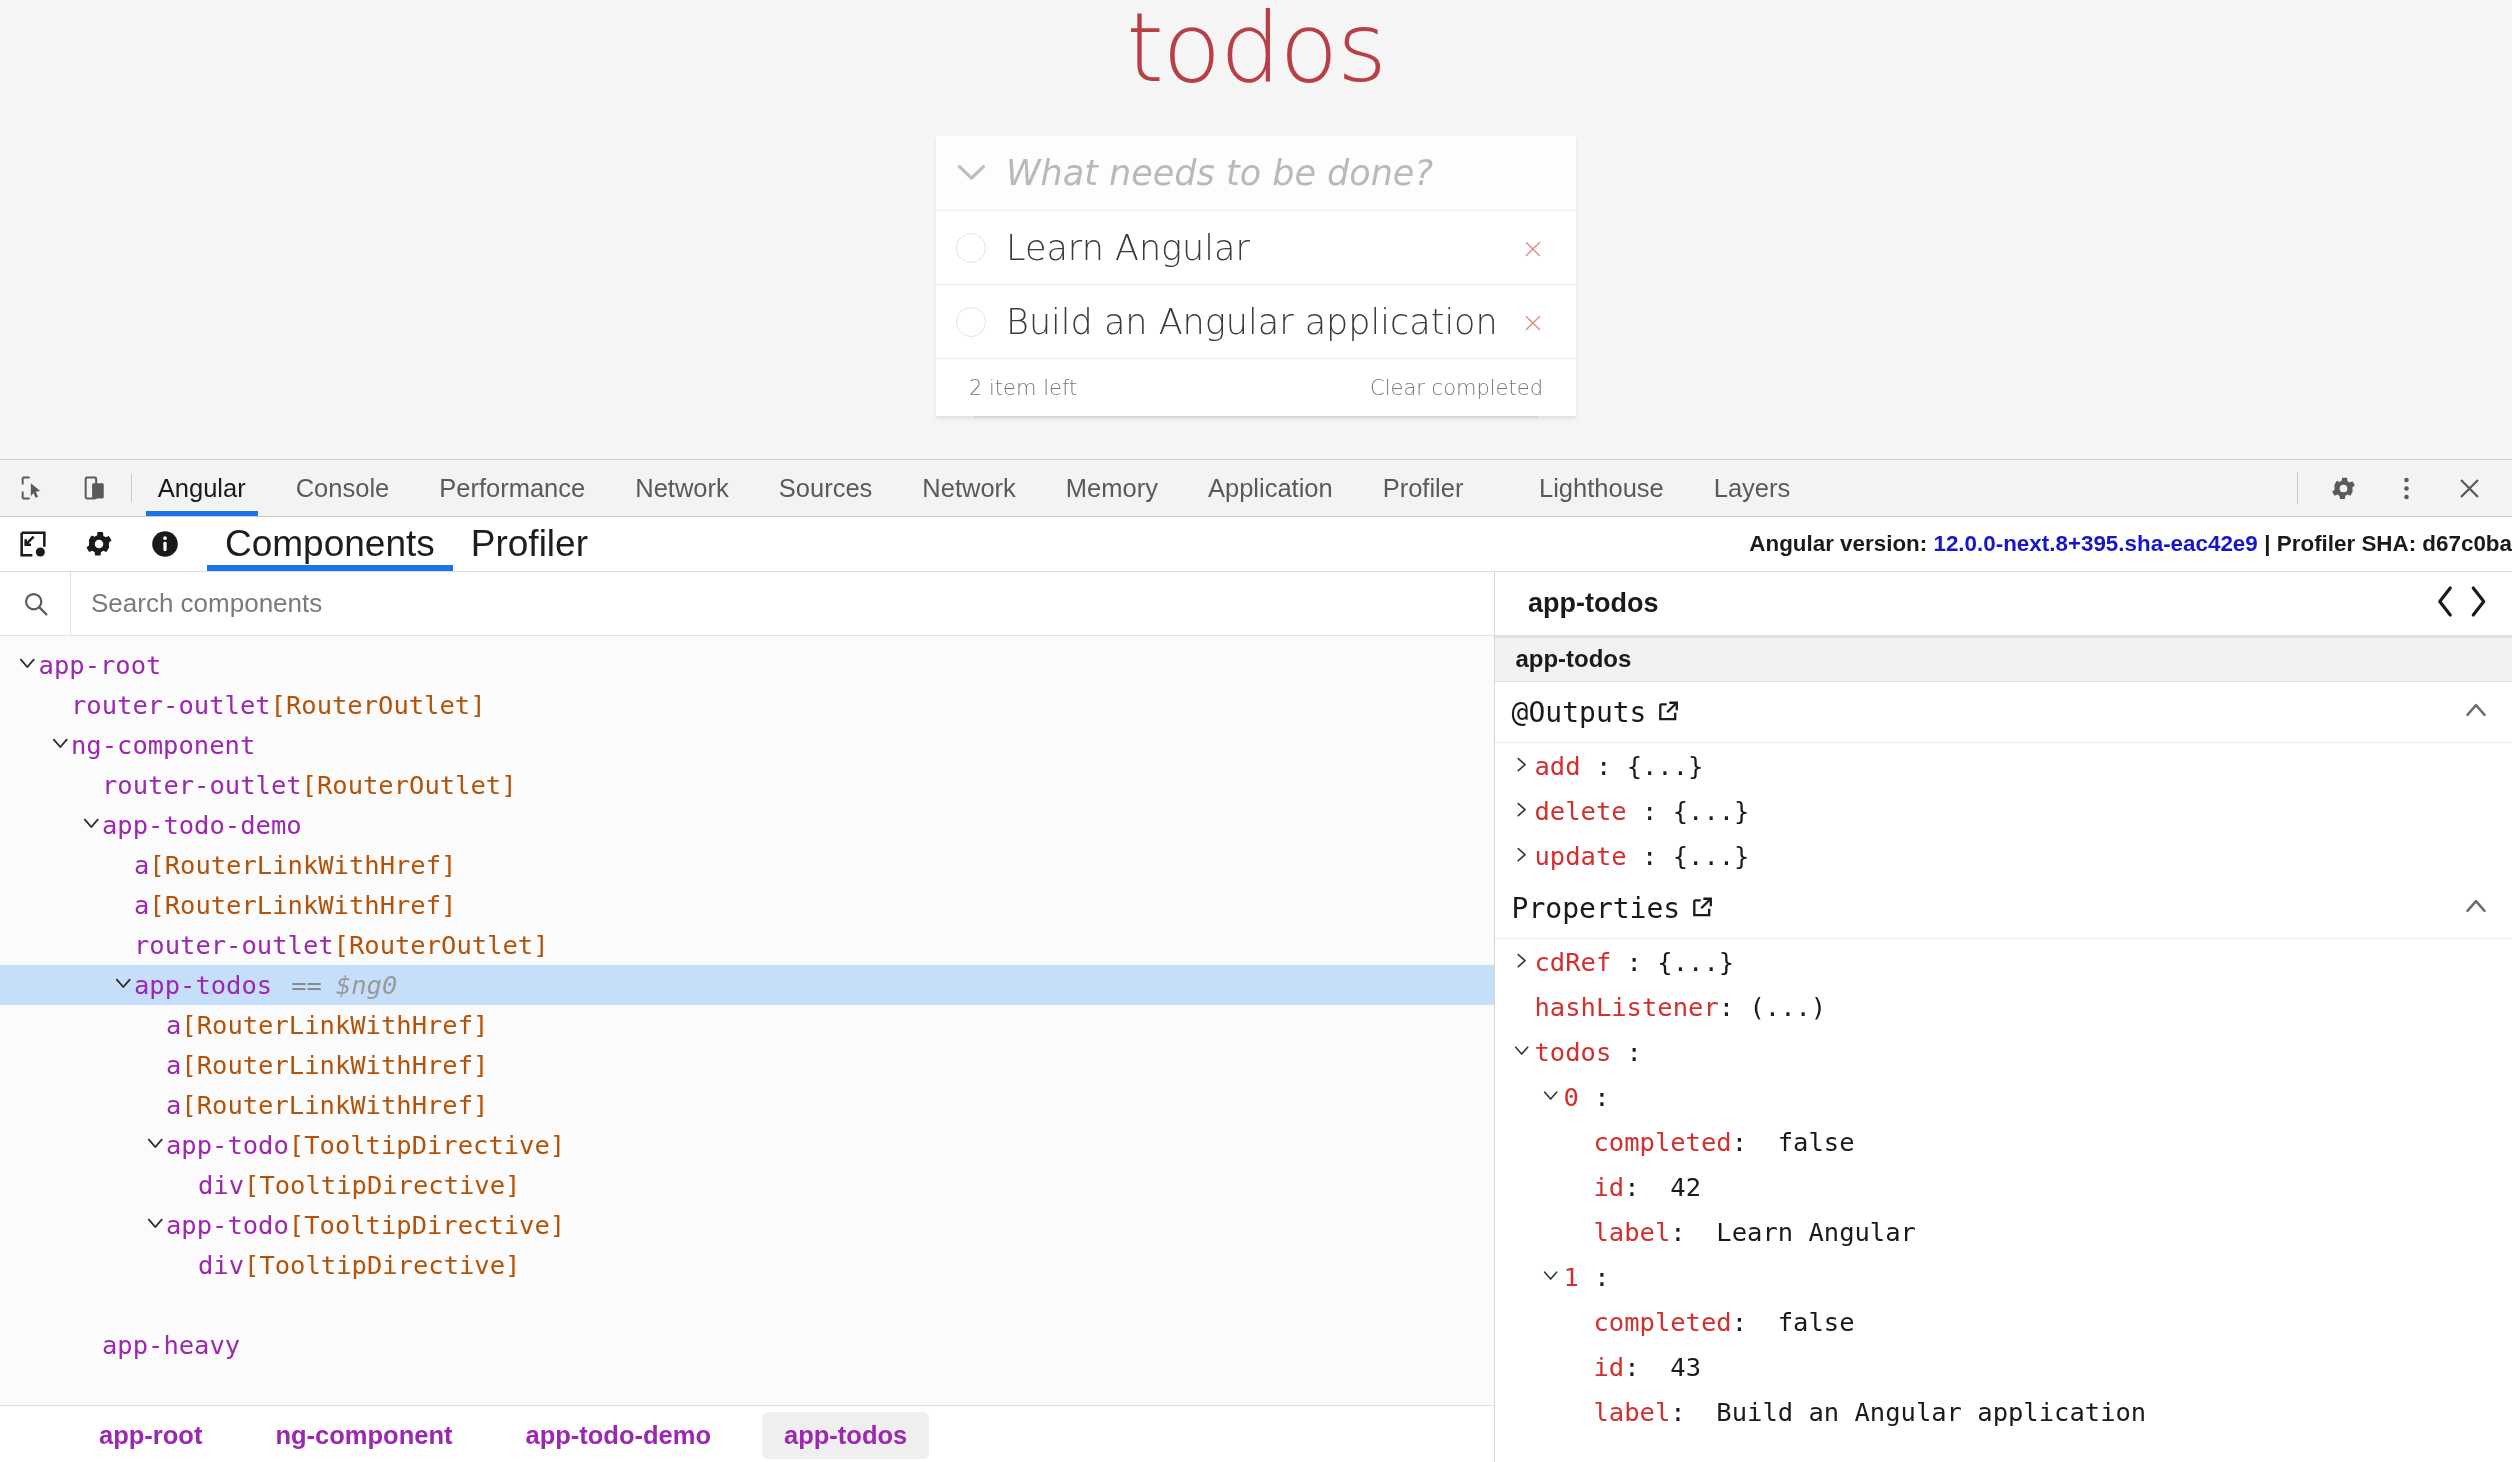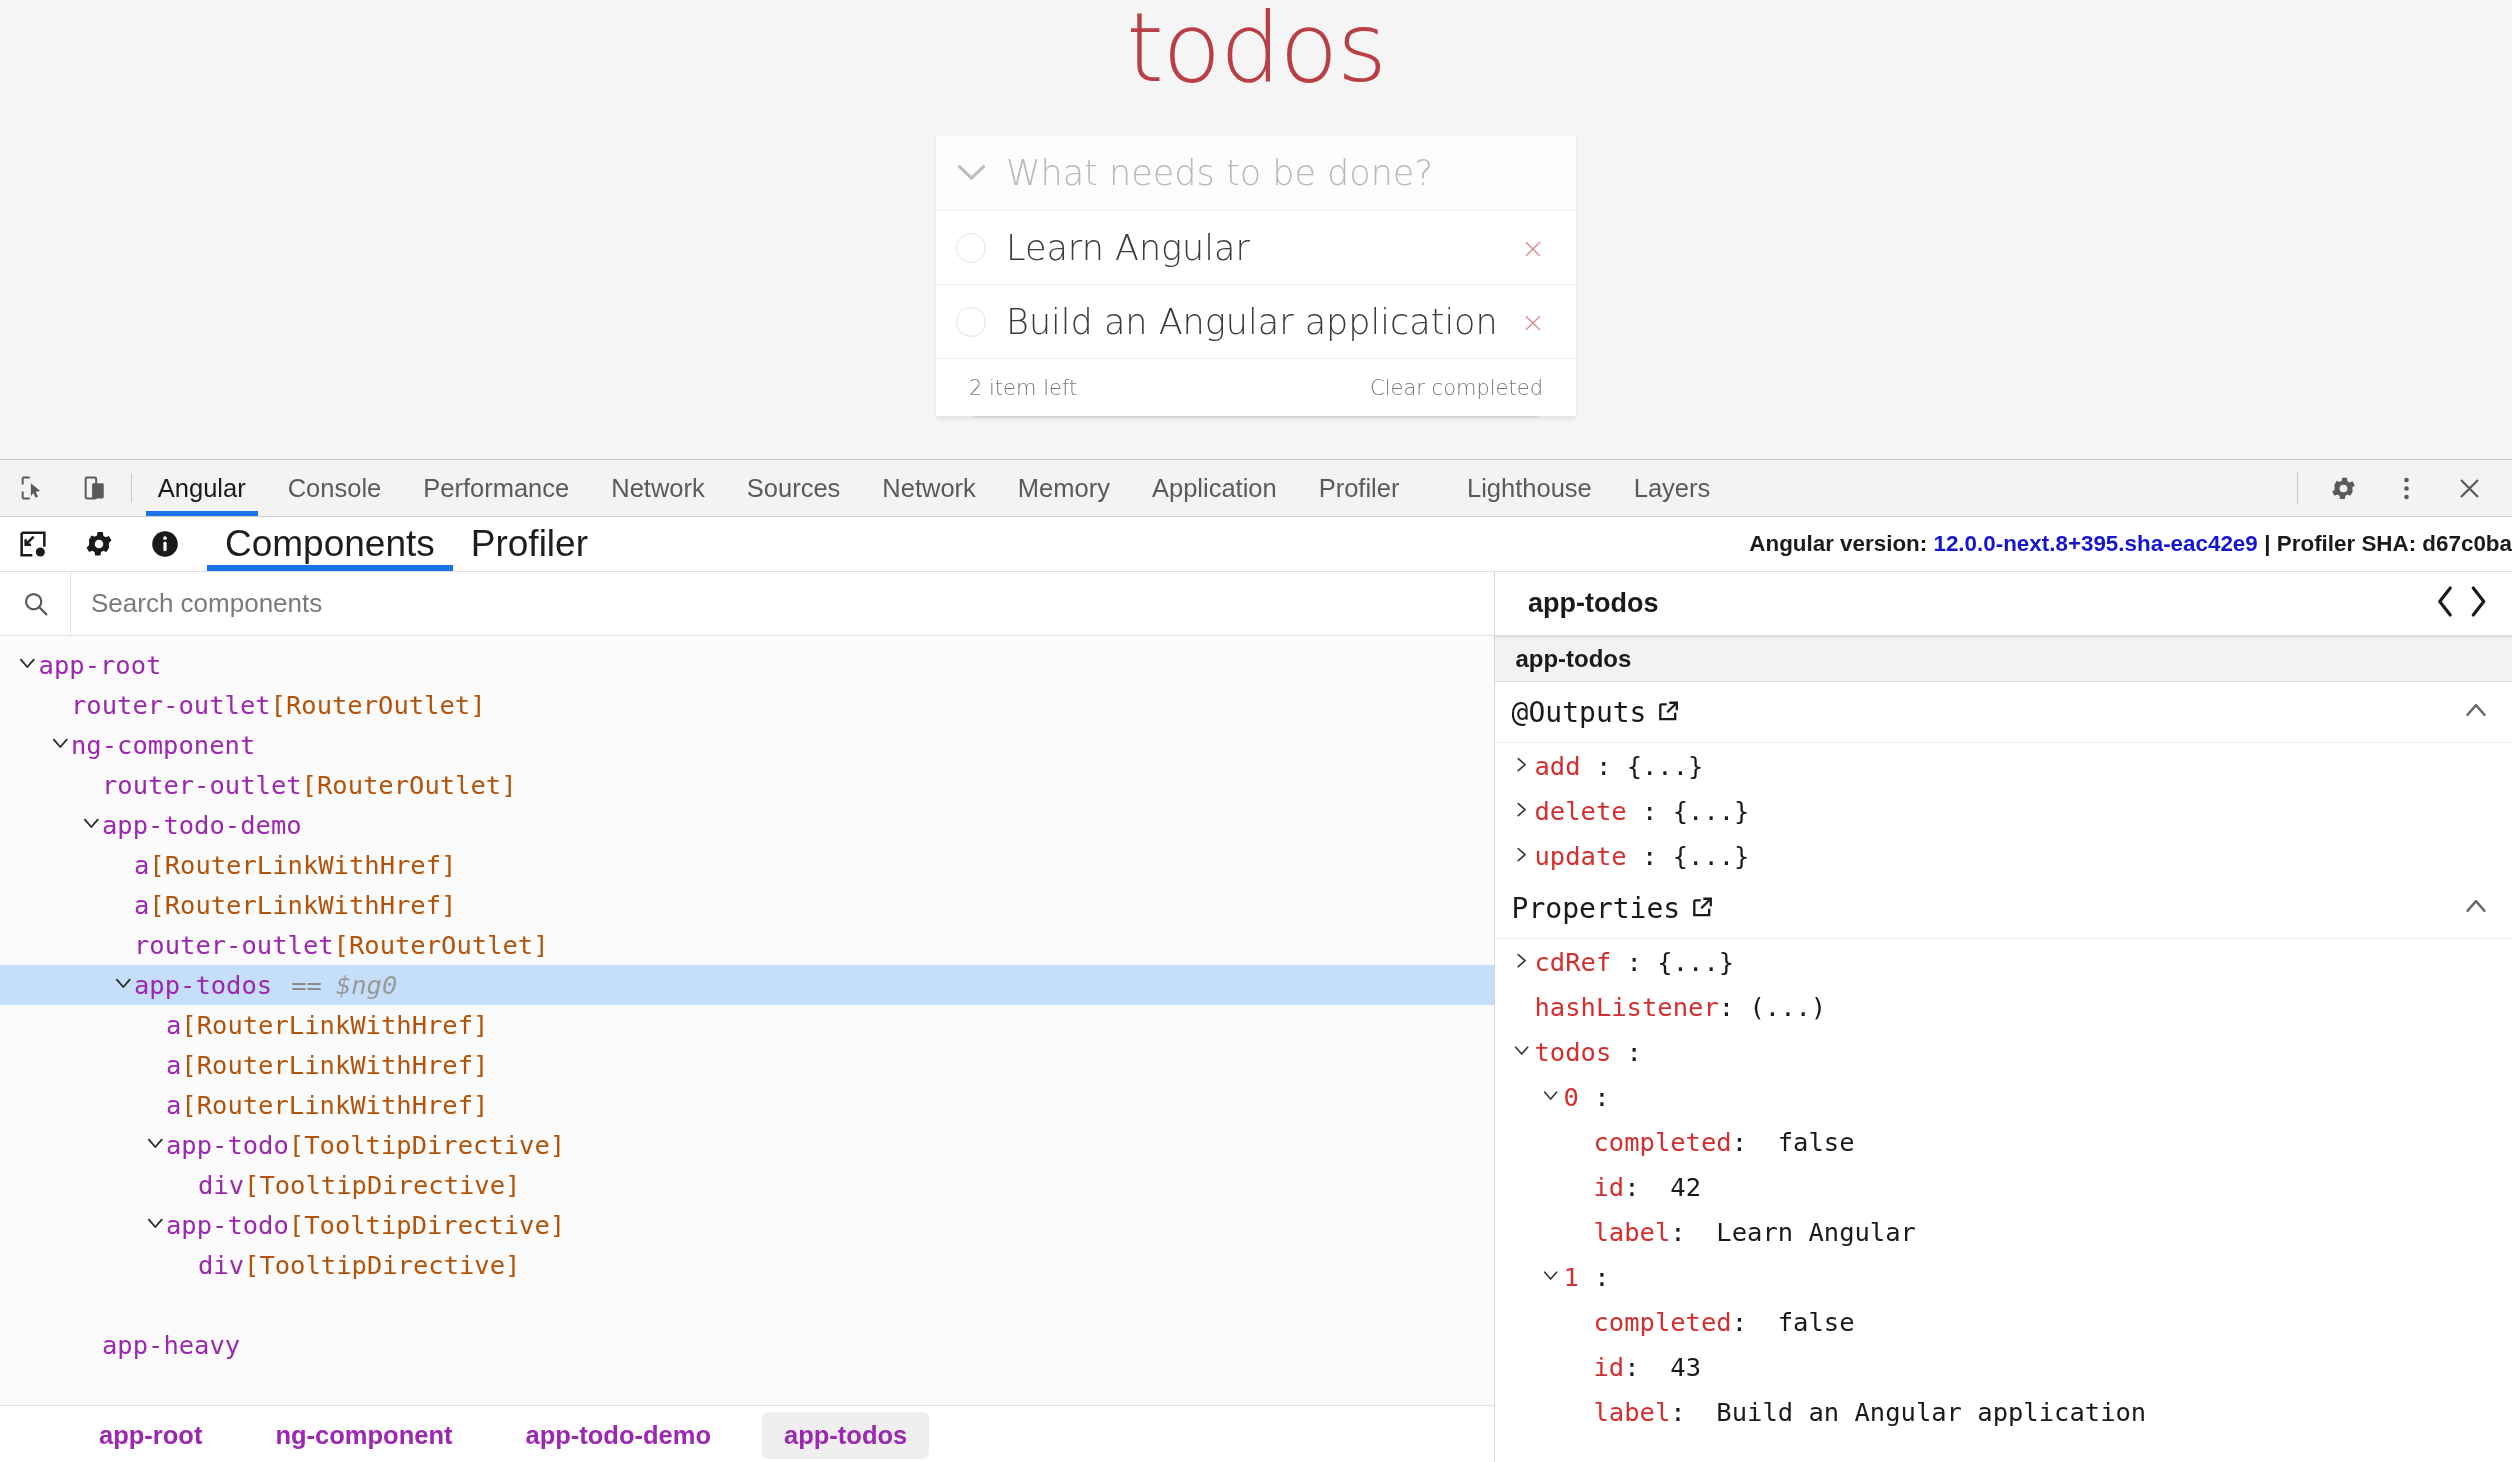--- a/index.html
+++ b/index.html
@@ -41,20 +41,21 @@
     background: #fdfdfd;
   }
   .toggle-all {
     width: 70px; text-align: center;
     color: #b6b6b6; font-size: 28px; line-height: 1;
     user-select: none;
   }
   .new-todo-placeholder {
     font-family: "DejaVu Sans", sans-serif;
     font-weight: 300;
+    font-style: italic;
     font-size: 35px;
     color: #b9b9b9;
   }
   .todo-row {
     display: flex; align-items: center;
     height: 74px;
     border-bottom: 0.6px solid #ededed;
     position: relative;
   }
   .todo-toggle {
@@ -103,21 +104,21 @@
     background: #f3f3f3;
     border-bottom: 0.6px solid #cacaca;
   }
   .dt-iconbtn {
     width: 63px; display: flex; align-items: center; justify-content: center;
   }
   .dt-sep {
     width: 0.6px; margin: 14px 5.1px; background: #c9c9c9;
   }
   .dt-tabs {
-    display: flex; align-items: stretch; flex: 1;
+    display: flex; align-items: stretch; flex: 1; gap: 8px;
   }
   .dt-tab {
     display: flex; align-items: center;
     padding: 0 21px;
     font-size: 25.5px;
     color: #5a5a5a;
     position: relative;
     white-space: nowrap;
   }
   .dt-tab.active { color: #1a1a1a; }

